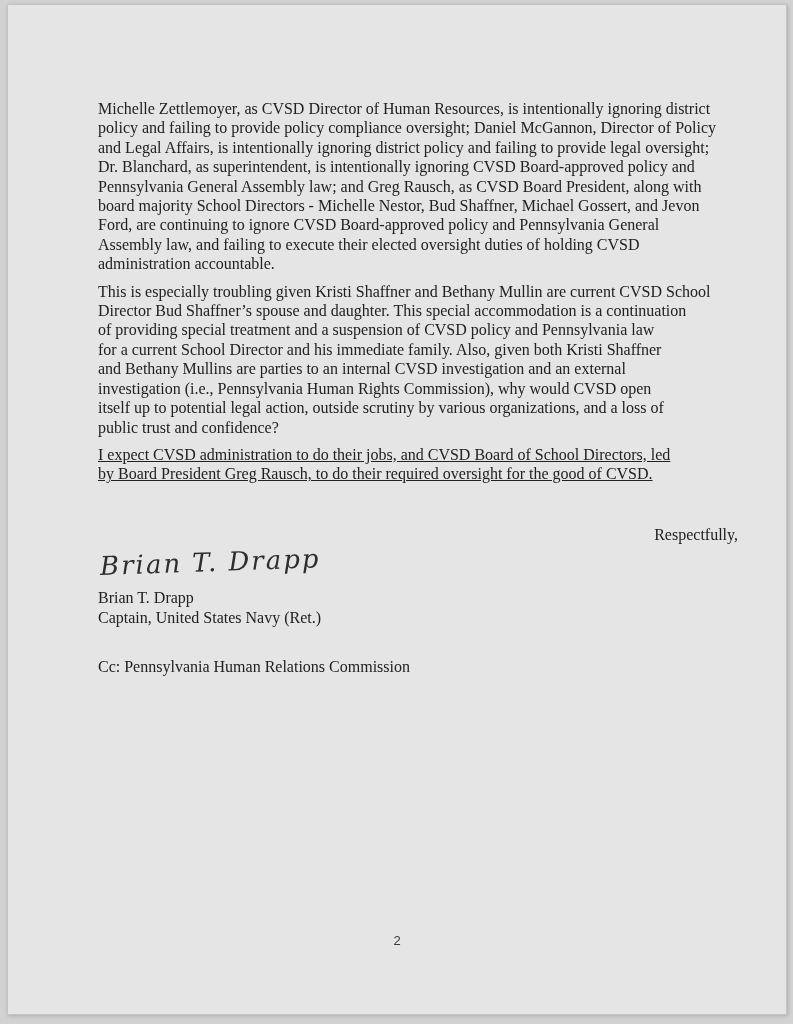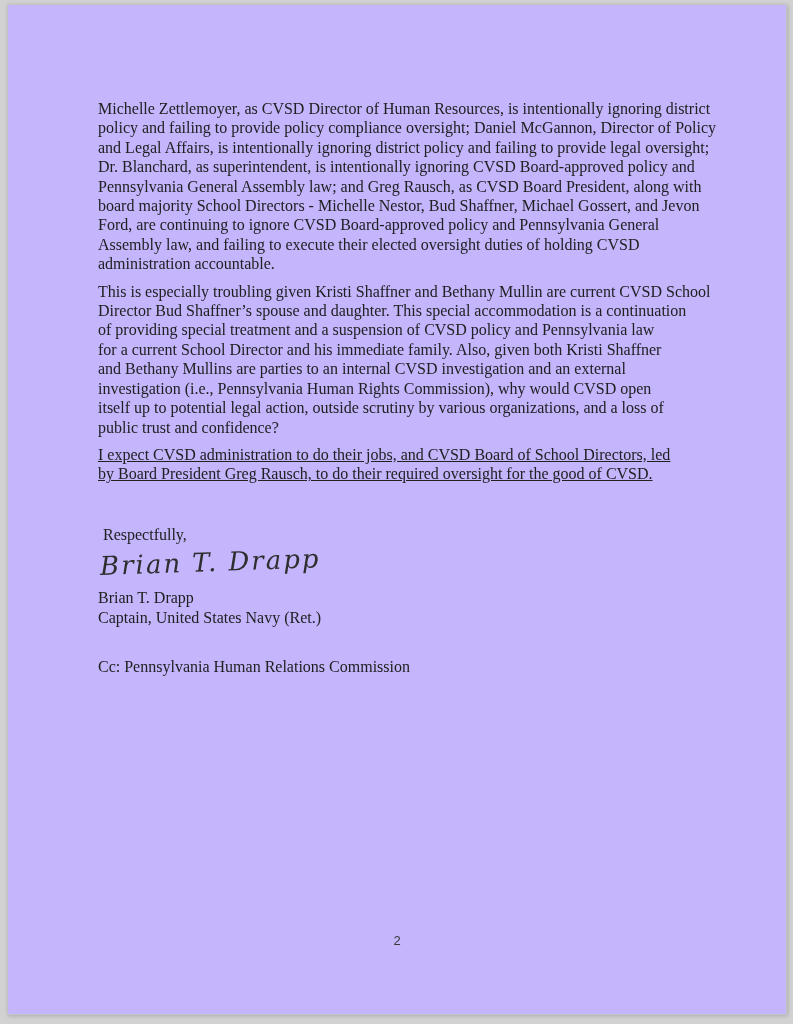--- a/index.html
+++ b/index.html
@@ -12,21 +12,21 @@
     background: #d2d2d2;
     position: relative;
     overflow: hidden;
   }
   .page {
     position: absolute;
     left: 7px;
     top: 4px;
     width: 780px;
     height: 1011px;
-    background: #c4b5fd;
+    background: #e5e5e5;
     border: 1px solid #c4c4c4;
     box-shadow: 1px 1px 4px rgba(0,0,0,0.18);
     box-sizing: border-box;
   }
   .content {
     position: absolute;
     left: 90px;
     top: 94px;
     width: 640px;
     font-family: "Liberation Serif", serif;
@@ -41,20 +41,21 @@
   .para-2 {
   }
   .para-3 {
     margin-bottom: 0;
     text-decoration: underline;
   }
   .closing {
     margin-top: 41px;
     padding-left: 5px;
     white-space: pre;
+    text-align: right;
   }
   .signature {
     margin: 2px 0 2px 2px;
     height: 40px;
     line-height: 40px;
     font-family: "DejaVu Serif", serif;
     font-style: italic;
     font-size: 26px;
     letter-spacing: 2px;
     color: #2e2e2e;

